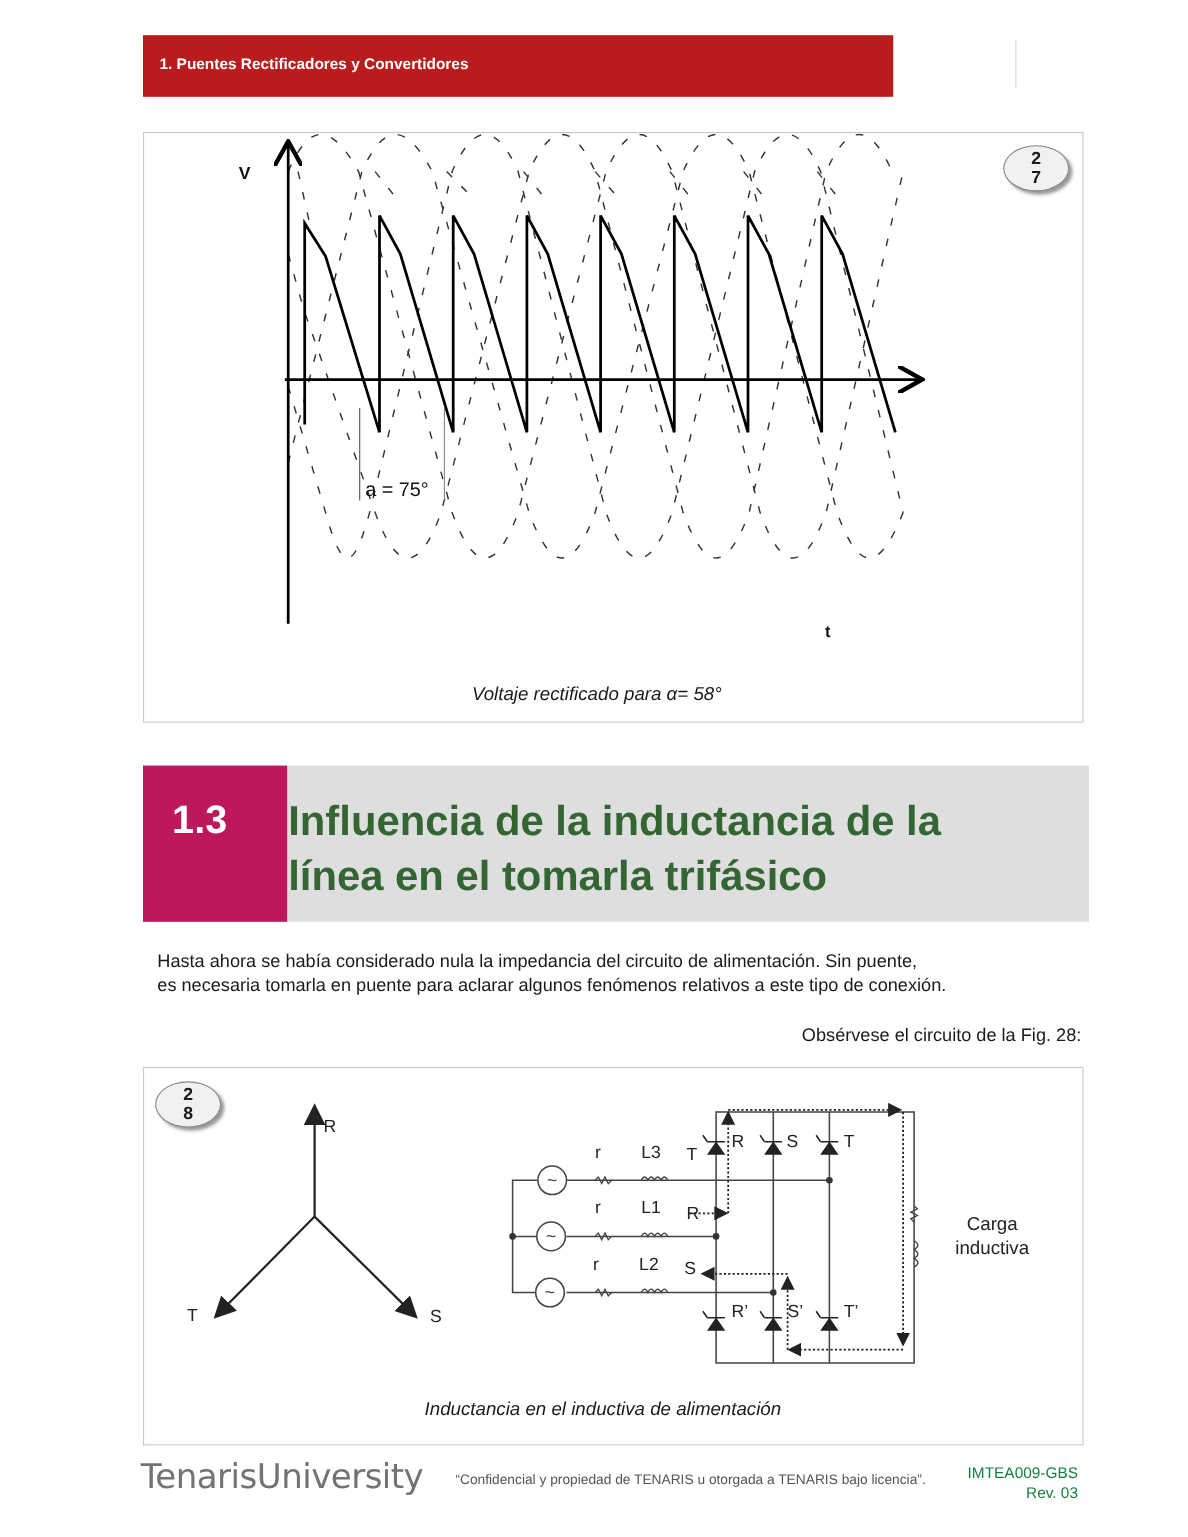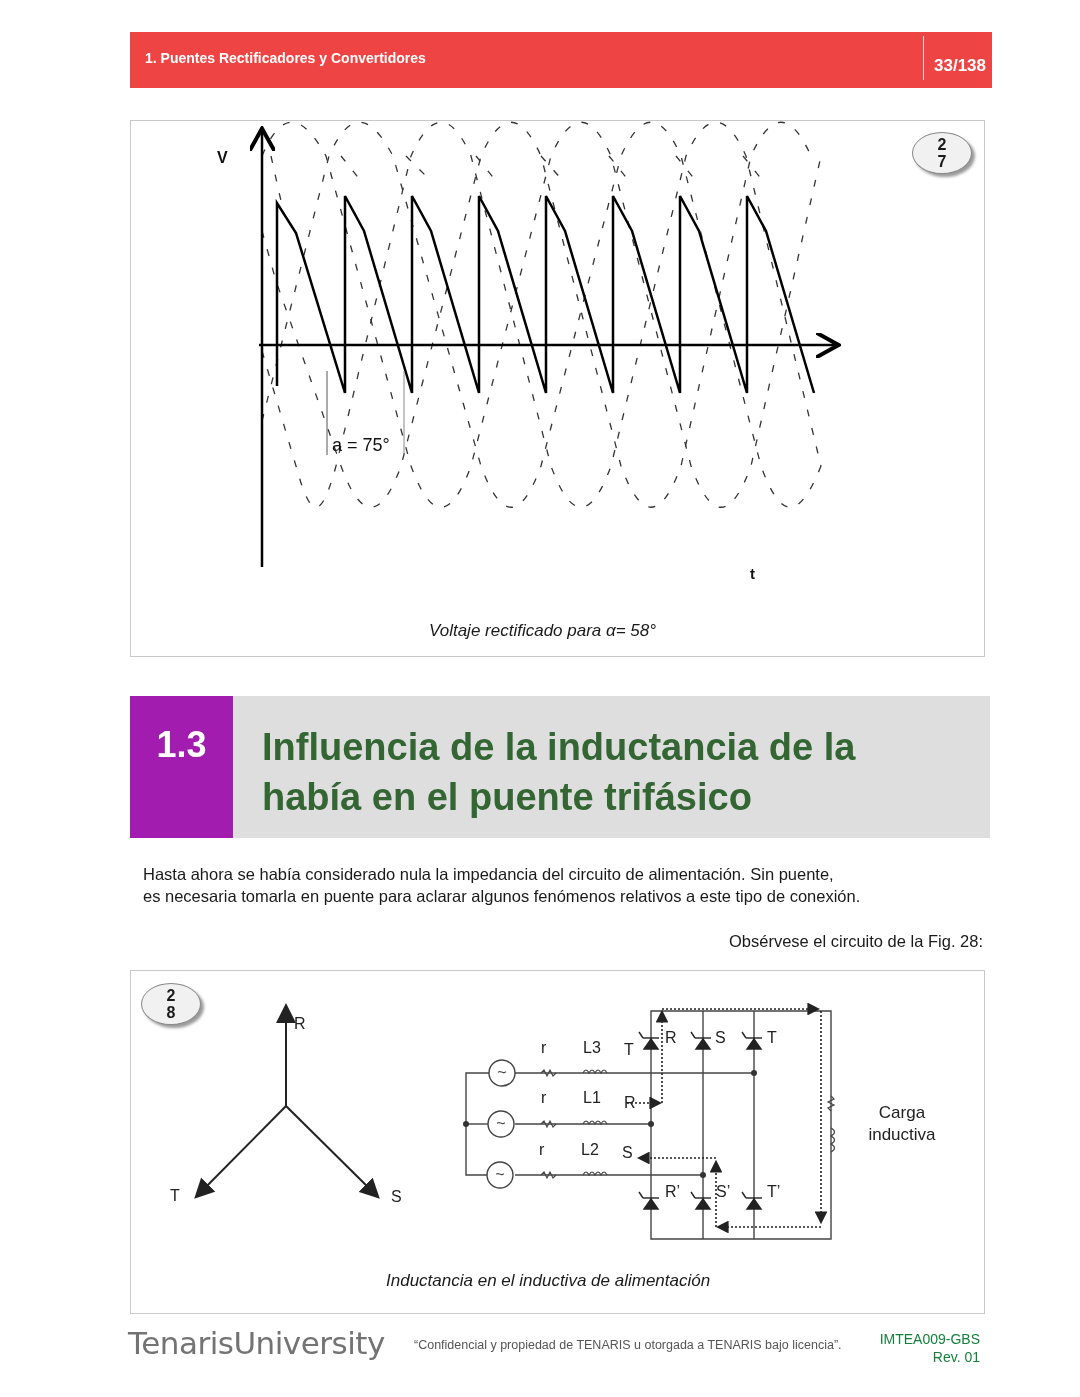--- a/index.html
+++ b/index.html
@@ -1,33 +1,33 @@
 <!DOCTYPE html>
 <html><head>
 <meta charset="utf-8">
 <style>
   html, body { margin: 0; padding: 0; background: #ffffff; }
   body { width: 1080px; height: 1397px; position: relative; font-family: "DejaVu Sans", sans-serif; color: #1a1a1a; overflow: hidden; }
-  .header-bar { position: absolute; left: 130px; top: 32px; width: 862px; height: 56px; background: #ef4444; color: #fff; }
+  .header-bar { position: absolute; left: 130px; top: 32px; width: 682px; height: 56px; background: #b91c1c; color: #fff; }
   .header-title { position: absolute; left: 15px; top: 18px; font-size: 14px; font-weight: bold; font-family: "Liberation Sans", sans-serif; }
   .header-divider { position: absolute; left: 793px; top: 4px; width: 1px; height: 44px; background: #cfe0cf; }
   .header-page { position: absolute; left: 804px; top: 24px; font-size: 17px; font-weight: bold; font-family: "Liberation Sans", sans-serif; }
 
   .figbox { position: absolute; border: 1px solid #c8c8c8; background: #fff; box-sizing: border-box; }
   .fig1 { left: 130px; top: 120px; width: 855px; height: 537px; }
   .fig2 { left: 130px; top: 970px; width: 855px; height: 344px; }
   .fig-svg { position: absolute; left: 0; top: 0; }
   .caption { position: absolute; font-style: italic; font-size: 17px; font-family: "Liberation Sans", sans-serif; color: #1a1a1a; white-space: nowrap; }
 
   .badge { position: absolute; width: 58px; height: 40px; border-radius: 50%; background: #f1f1f1; border: 1.5px solid #888; box-shadow: 3px 3px 3px #9a9a9a; text-align: center; font-weight: bold; font-size: 16px; line-height: 17px; font-family: "Liberation Sans", sans-serif; }
   .badge span { display: block; }
   .badge .top { margin-top: 3px; }
 
   .section-bar { position: absolute; left: 130px; top: 696px; width: 860px; height: 142px; background: #dedede; }
-  .section-num-box { position: absolute; left: 0; top: 0; width: 103px; height: 142px; background: #a21caf; }
+  .section-num-box { position: absolute; left: 0; top: 0; width: 103px; height: 142px; background: #be185d; padding-left: 28px; }
   .section-num { position: absolute; left: 0; width: 103px; top: 28px; text-align: center; color: #fff; font-weight: bold; font-size: 36px; font-family: "Liberation Sans", sans-serif; }
   .section-title { position: absolute; left: 132px; top: 26px; width: 730px; color: #336633; font-weight: bold; font-size: 38px; line-height: 50px; font-family: "Liberation Sans", sans-serif; }
 
   .para { position: absolute; left: 143px; font-size: 16.5px; line-height: 22px; font-family: "Liberation Sans", sans-serif; color: #1a1a1a; width: 840px; }
 
   .footer-brand { position: absolute; left: 128px; top: 1325px; font-size: 31px; color: #737373; font-family: "DejaVu Sans", sans-serif; letter-spacing: -0.5px; }
   .footer-conf { position: absolute; left: 414px; top: 1338px; font-size: 12.5px; color: #555; font-family: "Liberation Sans", sans-serif; text-align: right; }
   .footer-code { position: absolute; left: 870px; top: 1330px; width: 110px; text-align: right; font-size: 14px; line-height: 18px; color: #15803d; font-family: "Liberation Sans", sans-serif; }
   svg text { font-family: "Liberation Sans", sans-serif; }
 </style>
@@ -78,21 +78,21 @@
   </div>
   <span class="caption" style="left:298px; top:500px;">Voltaje rectificado para α= 58°</span>
 </div>
 
 <div class="section-bar">
   <div class="section-num-box">
     <div class="section-num">1.3</div>
   </div>
   <div class="section-title">
     <div>Influencia de la inductancia de la</div>
-    <div>había en el puente trifásico</div>
+    <div>línea en el tomarla trifásico</div>
   </div>
 </div>
 
 <div class="para" style="top:863px;">
   <div>Hasta ahora se había considerado nula la impedancia del circuito de alimentación. Sin puente,</div>
   <div>es necesaria tomarla en puente para aclarar algunos fenómenos relativos a este tipo de conexión.</div>
 </div>
 <div class="para" style="top:930px;text-align:right;">Obsérvese el circuito de la Fig. 28:</div>
 
 <div class="figbox fig2">
@@ -212,14 +212,14 @@
     <text x="771" y="147" font-size="17" text-anchor="middle" fill="#222">Carga</text>
     <text x="771" y="169" font-size="17" text-anchor="middle" fill="#222">inductiva</text>
   </svg>
   <span class="caption" style="left:255px; top:300px;">Inductancia en el inductiva de alimentación</span>
 </div>
 
 <div class="footer-brand">TenarisUniversity</div>
 <div class="footer-conf">“Confidencial y propiedad de TENARIS u otorgada a TENARIS bajo licencia”.</div>
 <div class="footer-code">
   <div>IMTEA009-GBS</div>
-  <div>Rev. 01</div>
+  <div>Rev. 03</div>
 </div>
 
 </body></html>

